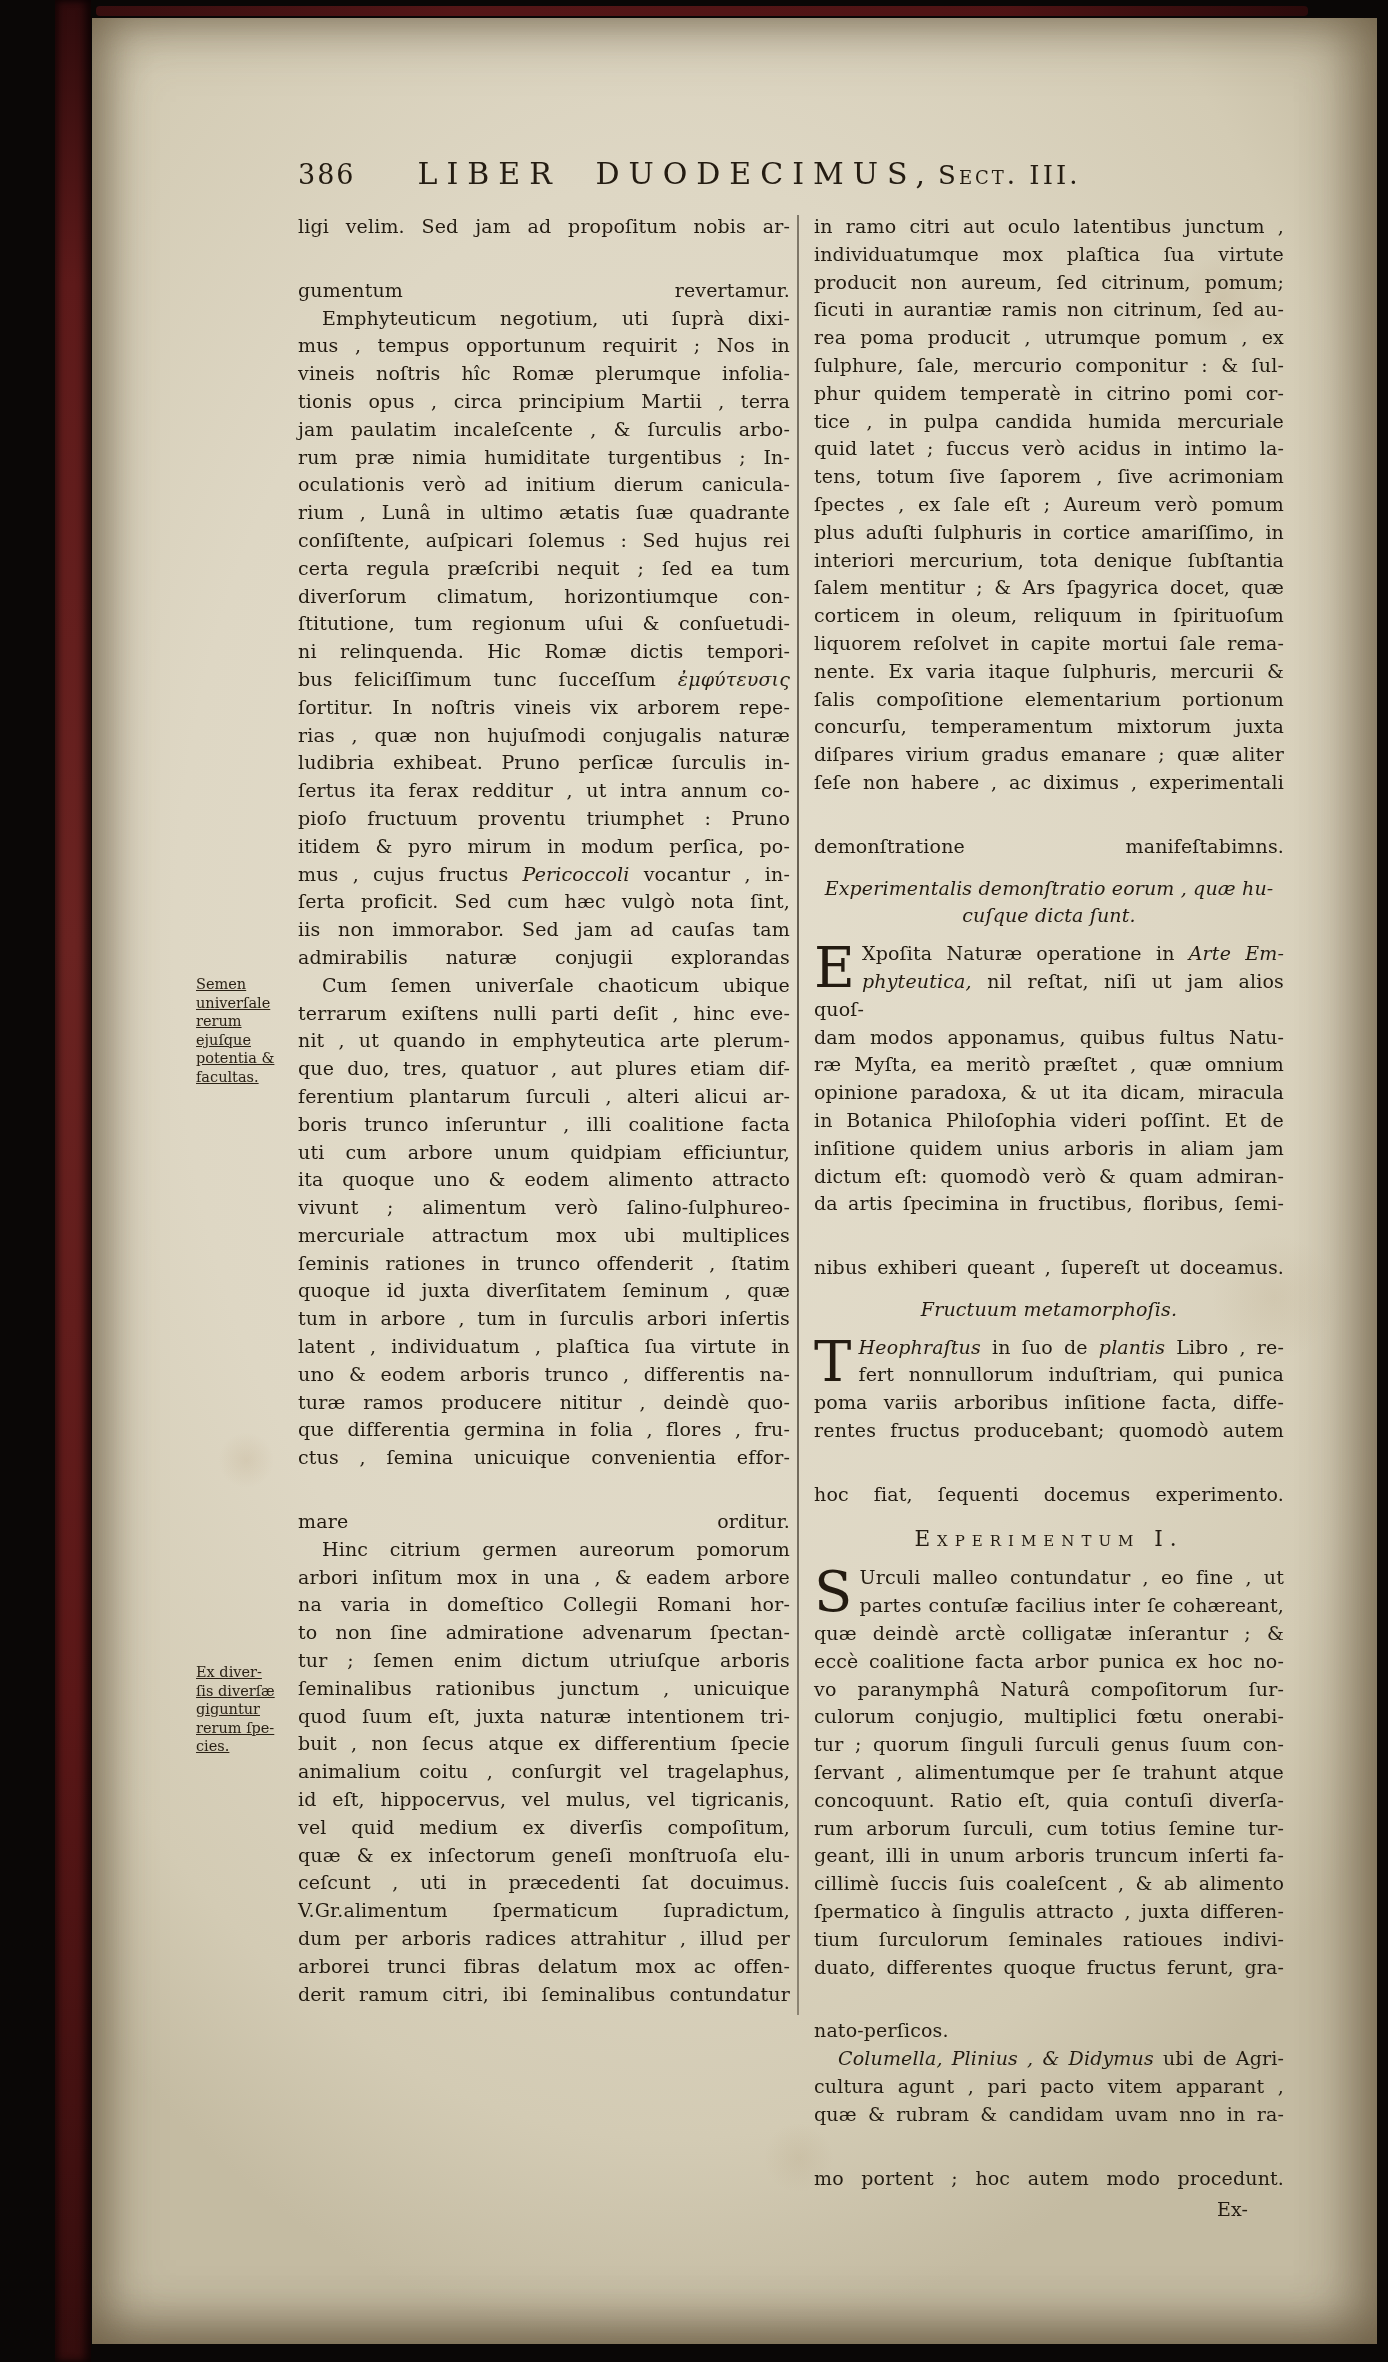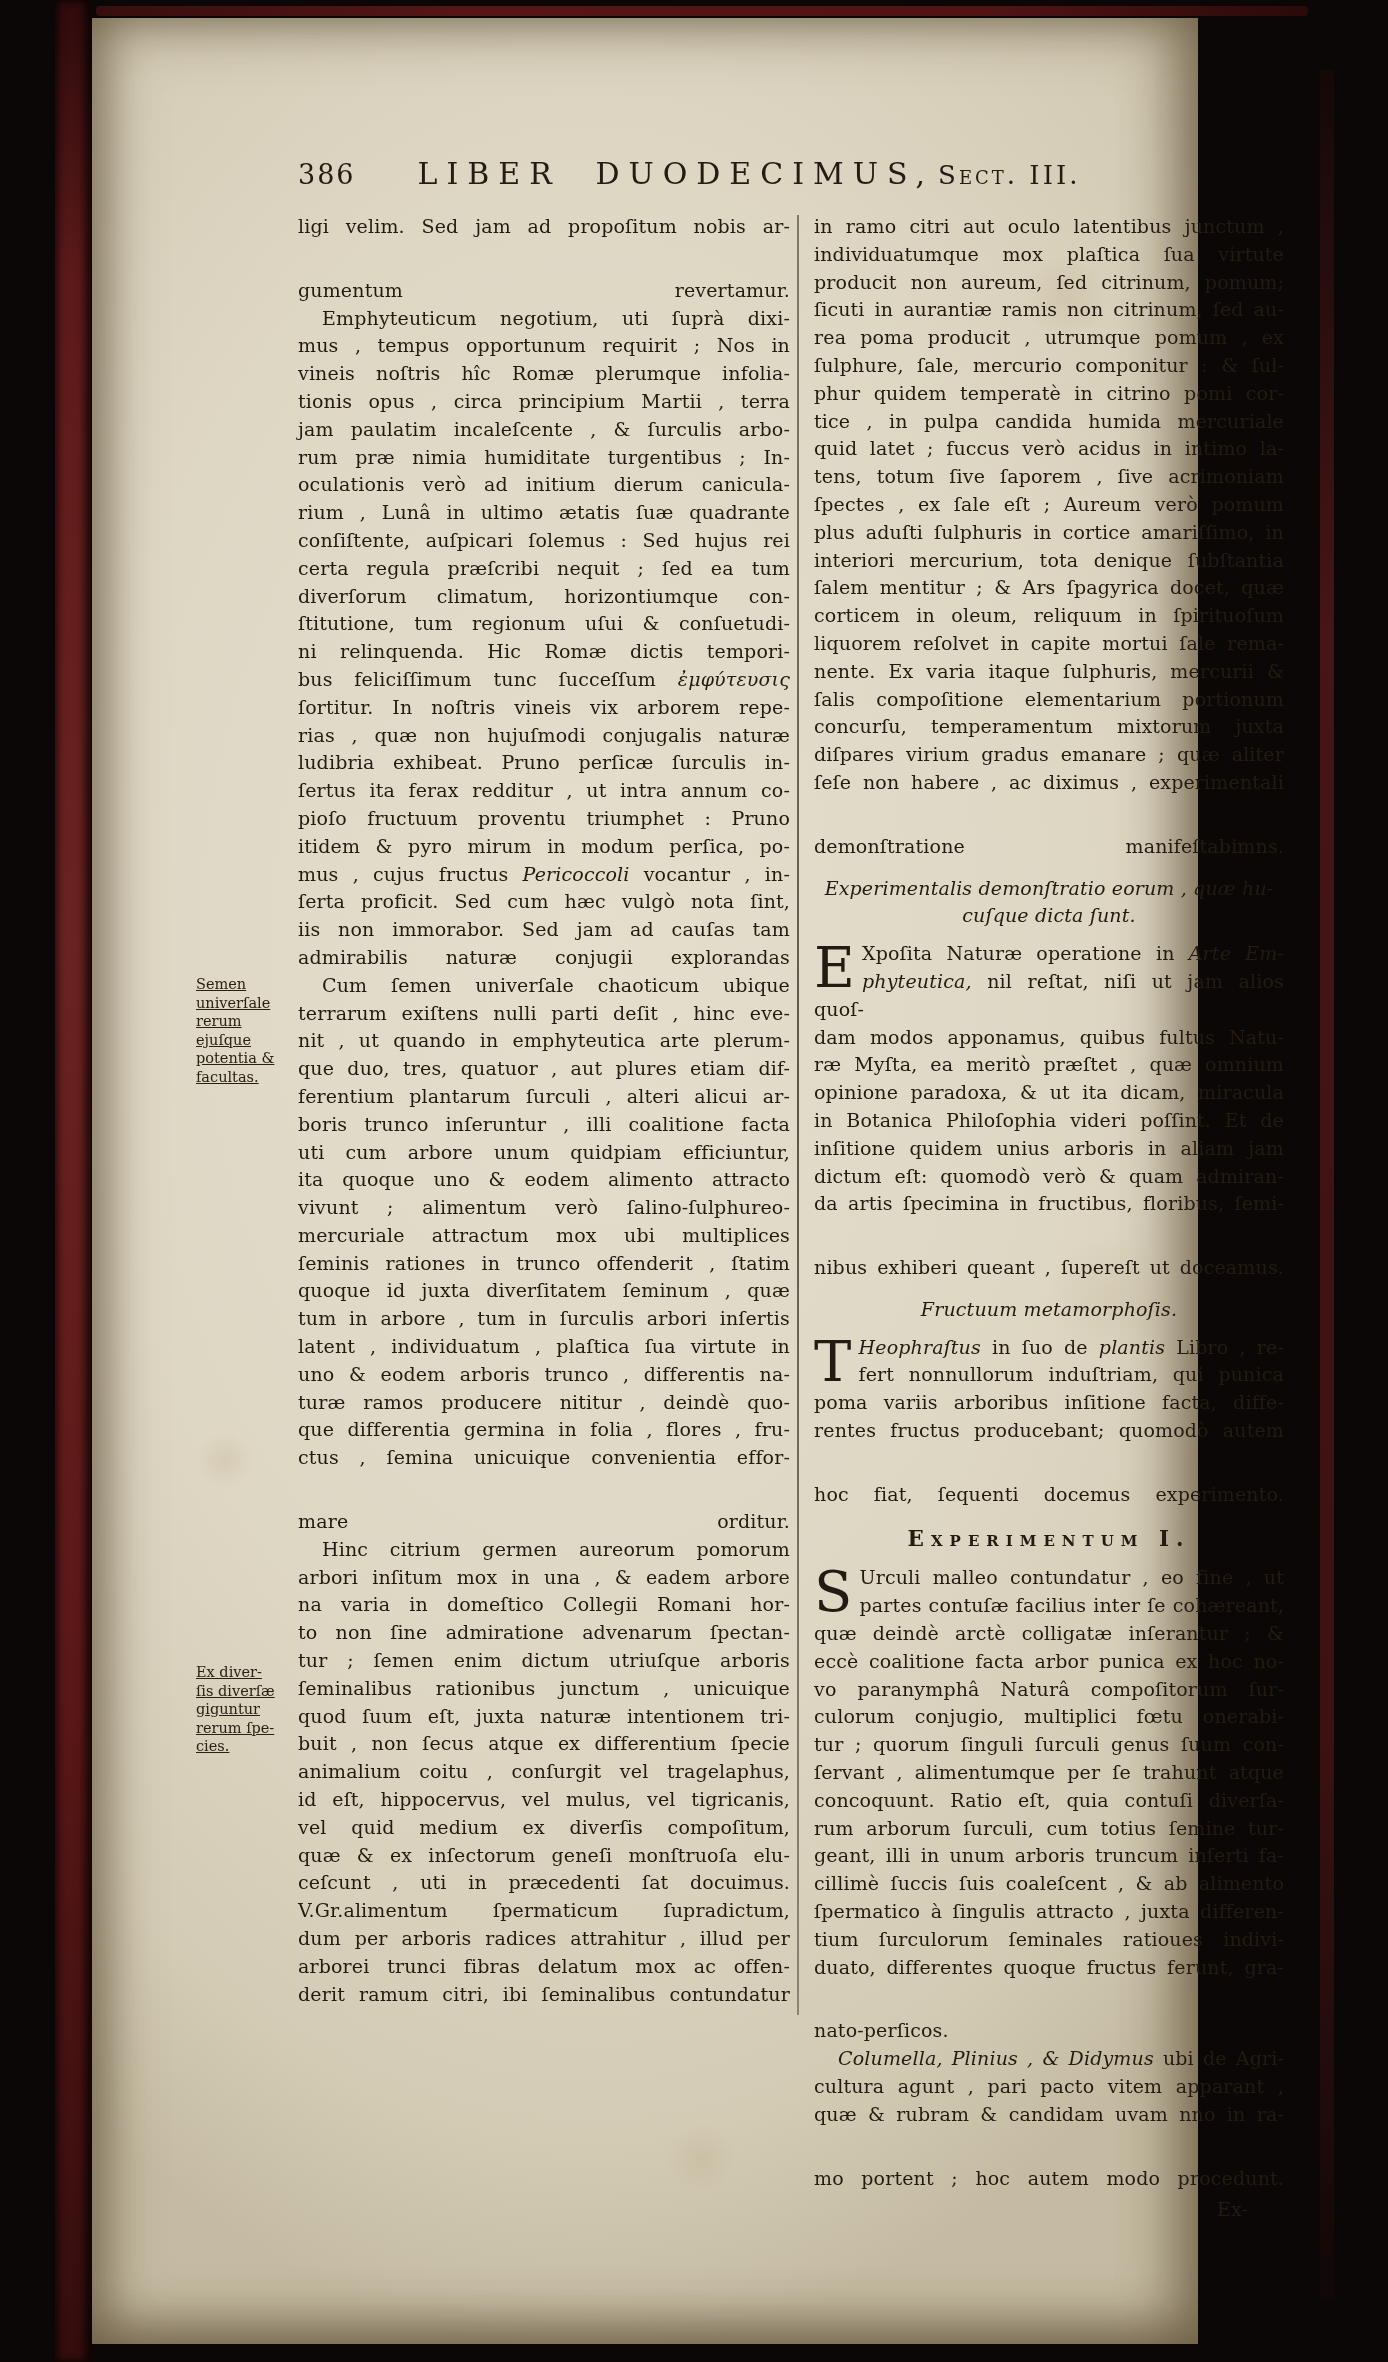--- a/index.html
+++ b/index.html
@@ -7,21 +7,21 @@
           font-family:"DejaVu Serif", serif;}
   
   .spine{position:absolute;left:55px;top:0;width:36px;height:2362px;
          background:linear-gradient(180deg,#2e0b0c 0%,#5d1a1a 12%,#6a2321 40%,#5a1717 72%,#340d0d 100%);
          box-shadow:inset -6px 0 8px rgba(0,0,0,.7), inset 4px 0 6px rgba(0,0,0,.5);}
   .top-edge{position:absolute;left:96px;top:6px;width:1212px;height:10px;border-radius:4px;
          background:linear-gradient(90deg,#3c0f10,#5d1819 30%,#571516 75%,#2e0a0b);opacity:.9;}
   .right-edge{position:absolute;left:1320px;top:70px;width:14px;height:2230px;
          background:linear-gradient(180deg,rgba(60,15,16,.2),rgba(90,26,26,.75) 25%,rgba(80,22,22,.7) 75%,rgba(40,10,10,.2));}
   
-  .page{position:absolute;left:92px;top:18px;width:1106px;height:2326px;
+  .page{position:absolute;left:92px;top:18px;width:1285px;height:2326px;
         background:
           radial-gradient(ellipse 900px 1400px at 45% 40%, #e4decd 0%, #ded7c4 55%, #d3cbb4 85%, #c4bba2 100%);
         box-shadow:inset 0 0 70px rgba(95,80,52,.38),
                    inset -28px 0 50px rgba(85,70,45,.42),
                    inset 22px 0 36px rgba(85,70,45,.30),
                    inset 0 -26px 40px rgba(85,70,45,.30);
         color:#241c12;}
   .stains{position:absolute;inset:0;pointer-events:none;
         background:
           radial-gradient(circle 60px at 88% 12%, rgba(140,100,50,.10), transparent 70%),
@@ -42,21 +42,21 @@
   .col1{left:206px;width:492px;}
   .col2{left:722px;width:470px;}
   .divider{position:absolute;left:705px;top:197px;width:2px;height:1800px;
            background:linear-gradient(180deg,rgba(50,42,30,.55),rgba(50,42,30,.75) 50%,rgba(50,42,30,.45));}
   .block.p .line{text-align:justify;text-align-last:justify;}
   .line.end{text-align-last:left;margin-top:36px;}
   .line.first{text-indent:24px;}
   .block.hi{font-style:italic;margin:14px 0 10px;}
   .block.hi .line{text-align:right;text-align-last:center;}
   .block.hc{margin:16px 0 12px;font-variant:small-caps;letter-spacing:7px;font-size:21.5px;}
-  .block.hc .line{text-align:center;text-align-last:center;font-weight:bold;}
+  .block.hc .line{text-align:center;text-align-last:center;}
   .block.cw{margin-top:4px;}
   .block.cw .line{text-align:right;text-align-last:right;padding-right:36px;}
   .dc{float:left;font-size:56px;line-height:49px;padding:3px 7px 0 0;}
   i{font-style:italic;}
 </style>
 </head>
 <body>
 
 <div class="canvas">
   <div class="spine"></div>

